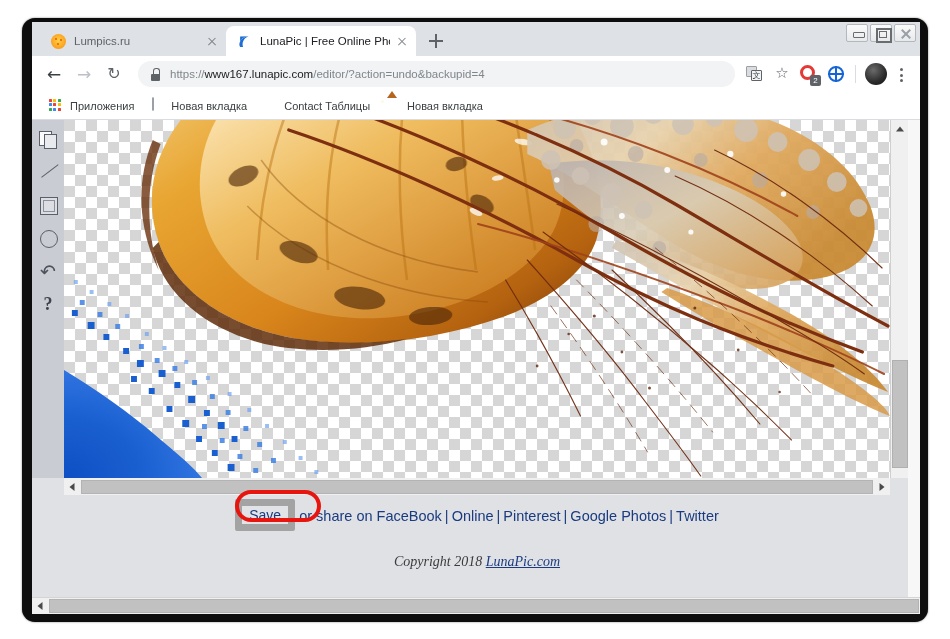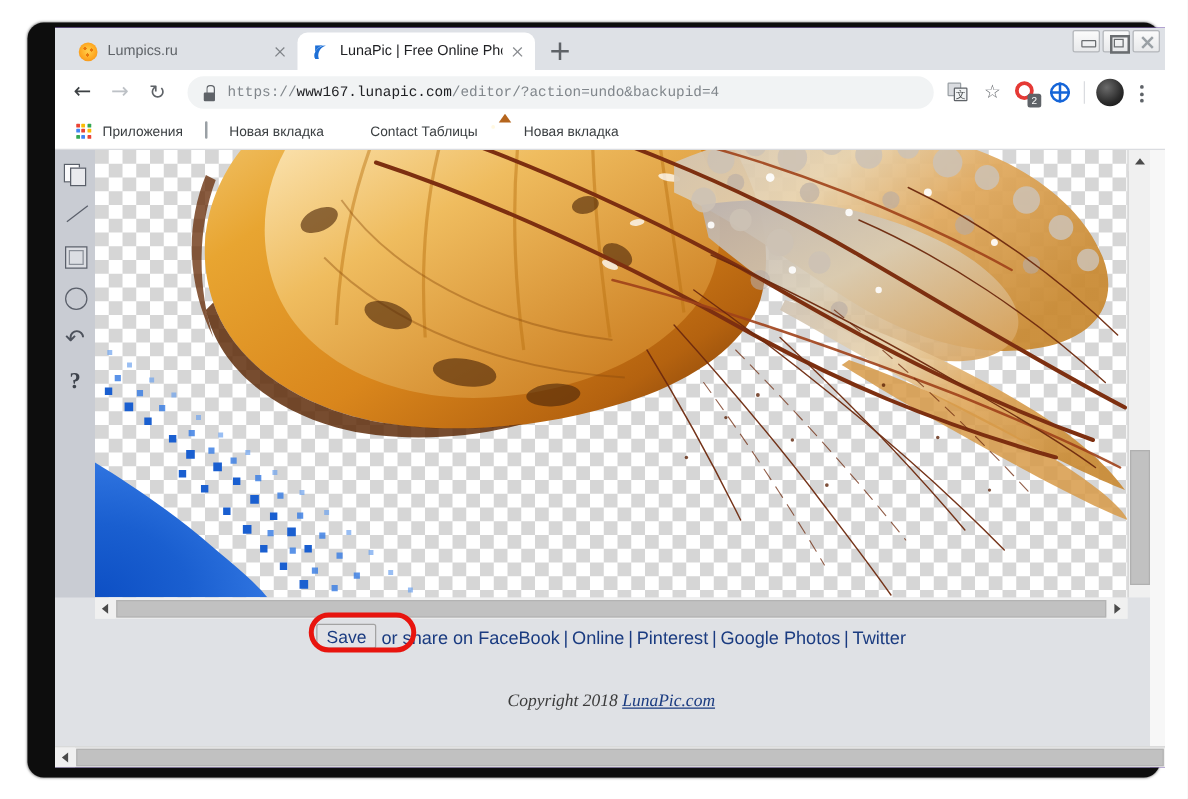--- a/index.html
+++ b/index.html
@@ -20,23 +20,23 @@
   #window-frame {
     position: absolute;
     left: 22px; top: 18px;
     width: 906px; height: 604px;
     background: #0d0d0d;
     border-radius: 13px;
     box-shadow: 0 0 2px rgba(0,0,0,.55);
   }
   #chrome-window {
     position: absolute;
-    left: 44px; top: 22px;
+    left: 32px; top: 22px;
     width: 888px; height: 592px;
-    background: #4c1d95;
+    background: #0ea5e9;
     overflow: hidden;
   }
 
   
   #tabstrip {
     position: relative;
     height: 34px;
     background: #dee1e6;
     display: flex;
     align-items: flex-end;
@@ -187,21 +187,21 @@
   #lock-icon:after {
     content:""; position:absolute; left:2.6px; top:0.5px;
     width:5.8px; height:6px;
     border:1.4px solid #5f6368; border-bottom:none;
     border-radius: 3px 3px 0 0;
   }
   #url-text {
     font-size: 11.5px;
     color: #80868b;
     white-space: nowrap;
-    font-family: Liberation Mono, monospace;
+    font-family: Liberation Sans, sans-serif;
   }
   #url-text .dom { color: #202124; }
   .tb-icon {
     width: 26px; height: 26px;
     flex: 0 0 26px;
     position: relative;
     margin-left: 1px;
   }
   
   #translate-icon .a {
@@ -468,21 +468,21 @@
     right: 18px;
     text-align: center;
     font-size: 14.5px;
     color: #1a3b80;
     font-family: "Liberation Sans", sans-serif;
   }
   #share-bar a { color:#1a3b80; text-decoration:none; }
   #save-btn {
     display: inline-block;
     background: #e2e3e6;
-    border: 1px solid #a3a3a3;
+    border: 7px solid #a3a3a3;
     border-radius: 2px;
     padding: 1px 7px;
     color: #1a3b80;
     font-size: 14px;
     position: relative;
     top: -1px;
   }
   .share-sep { color:#1a3b80; margin: 0 3px; }
 
   

